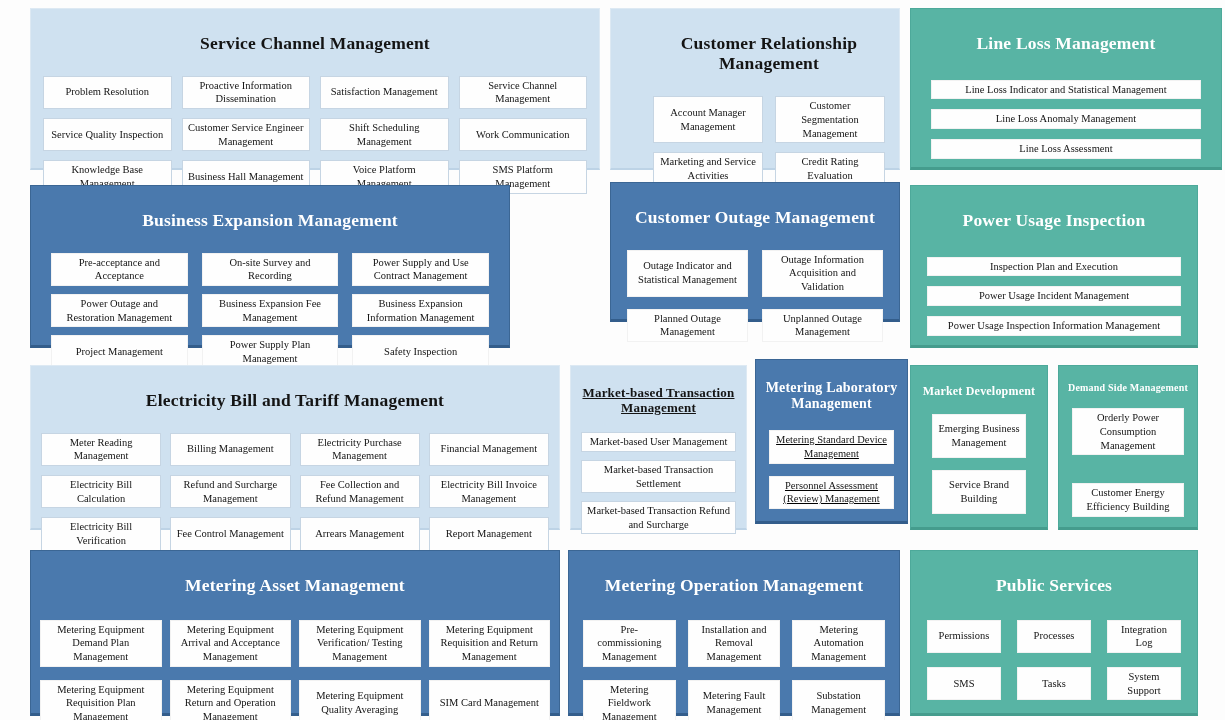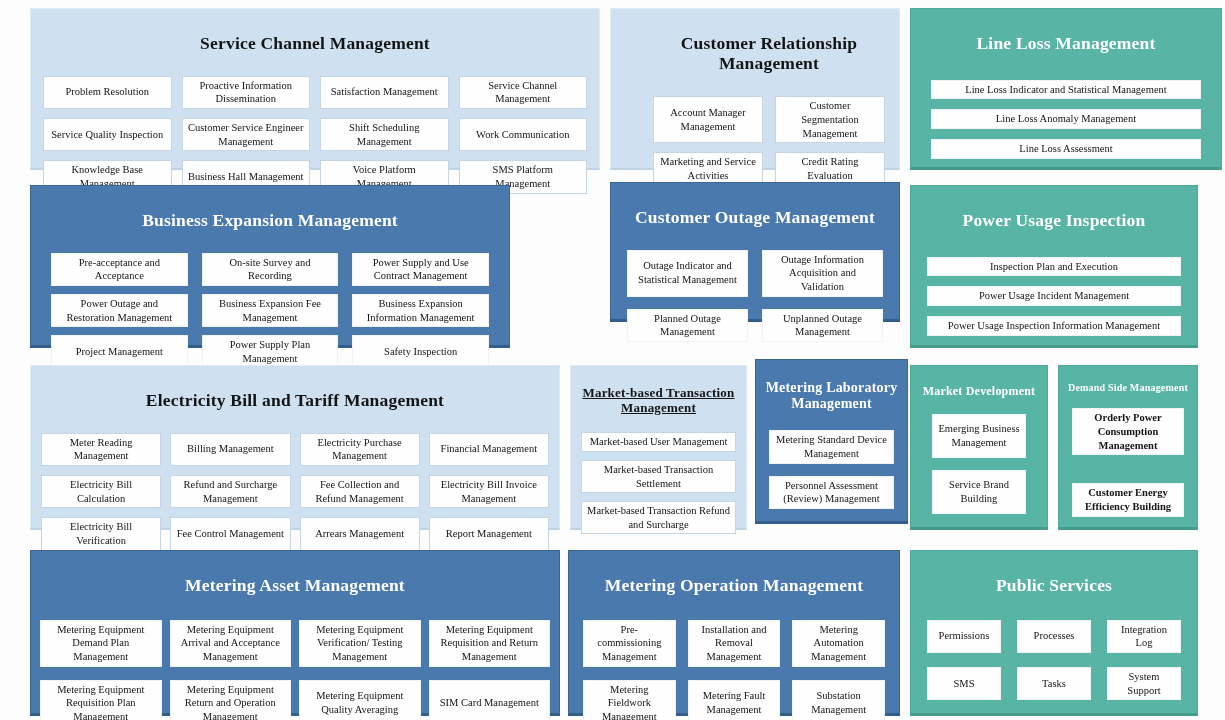--- a/index.html
+++ b/index.html
@@ -53,27 +53,27 @@
   #p5 .items{grid-template-columns:1fr;padding:6px 16px 14px;gap:10px;}
 
   
   #p6{left:30px;top:365px;width:530px;height:165px;}
   #p6 .items{grid-template-columns:repeat(4,1fr);padding:2px 10px 12px;gap:9px 9px;}
   #p7{left:570px;top:365px;width:177px;height:165px;}
   #p7 .panel-title{font-size:13px;padding:8px 2px 4px;text-decoration:underline;}
   #p7 .items{grid-template-columns:1fr;padding:2px 10px 12px;gap:8px;}
   #p8{left:755px;top:359px;width:153px;height:165px;}
   #p8 .panel-title{font-size:14px;padding:8px 2px 4px;}
-  #p8 .items{grid-template-columns:1fr;padding:2px 13px 13px;gap:12px;}
+  #p8 .items{grid-template-columns:1fr;padding:2px 13px 13px;gap:12px;text-decoration:underline;}
   #p9{left:910px;top:365px;width:138px;height:165px;}
   #p9 .panel-title{font-size:12px;padding:8px 2px 4px;}
   #p9 .items{grid-template-columns:1fr;padding:2px 21px 13px;gap:12px;}
   #p10{left:1058px;top:365px;width:140px;height:165px;}
   #p10 .panel-title{font-size:10px;padding:8px 2px 4px;}
-  #p10 .items{grid-template-columns:1fr;padding:2px 13px 13px;gap:28px;font-weight:bold;}
+  #p10 .items{grid-template-columns:1fr;padding:2px 13px 13px;gap:28px;}
 
   
   #p11{left:30px;top:550px;width:530px;height:166px;}
   #p11 .items{grid-template-columns:repeat(4,1fr);padding:4px 9px 14px;gap:13px 8px;}
   #p12{left:568px;top:550px;width:332px;height:166px;}
   #p12 .items{grid-template-columns:repeat(3,1fr);padding:4px 14px 14px;gap:13px 12px;}
   #p13{left:910px;top:550px;width:288px;height:166px;}
   #p13 .items{grid-template-columns:repeat(3,1fr);padding:4px 16px 16px;gap:14px 16px;}
 </style>
 </head>

